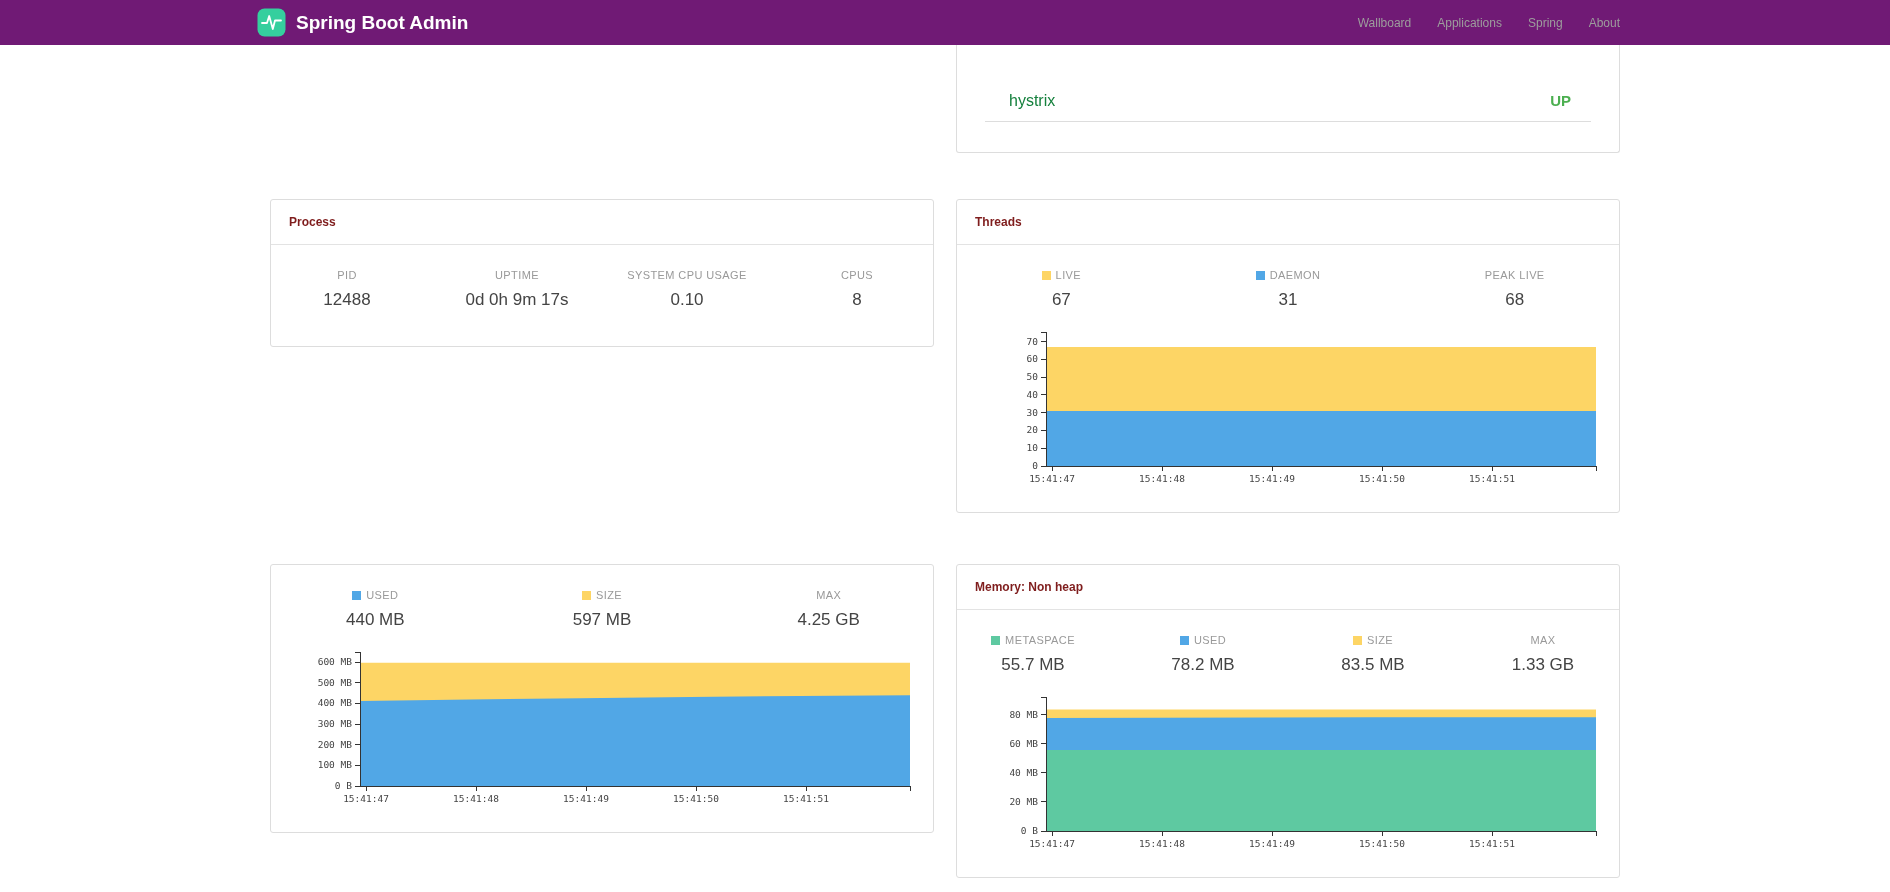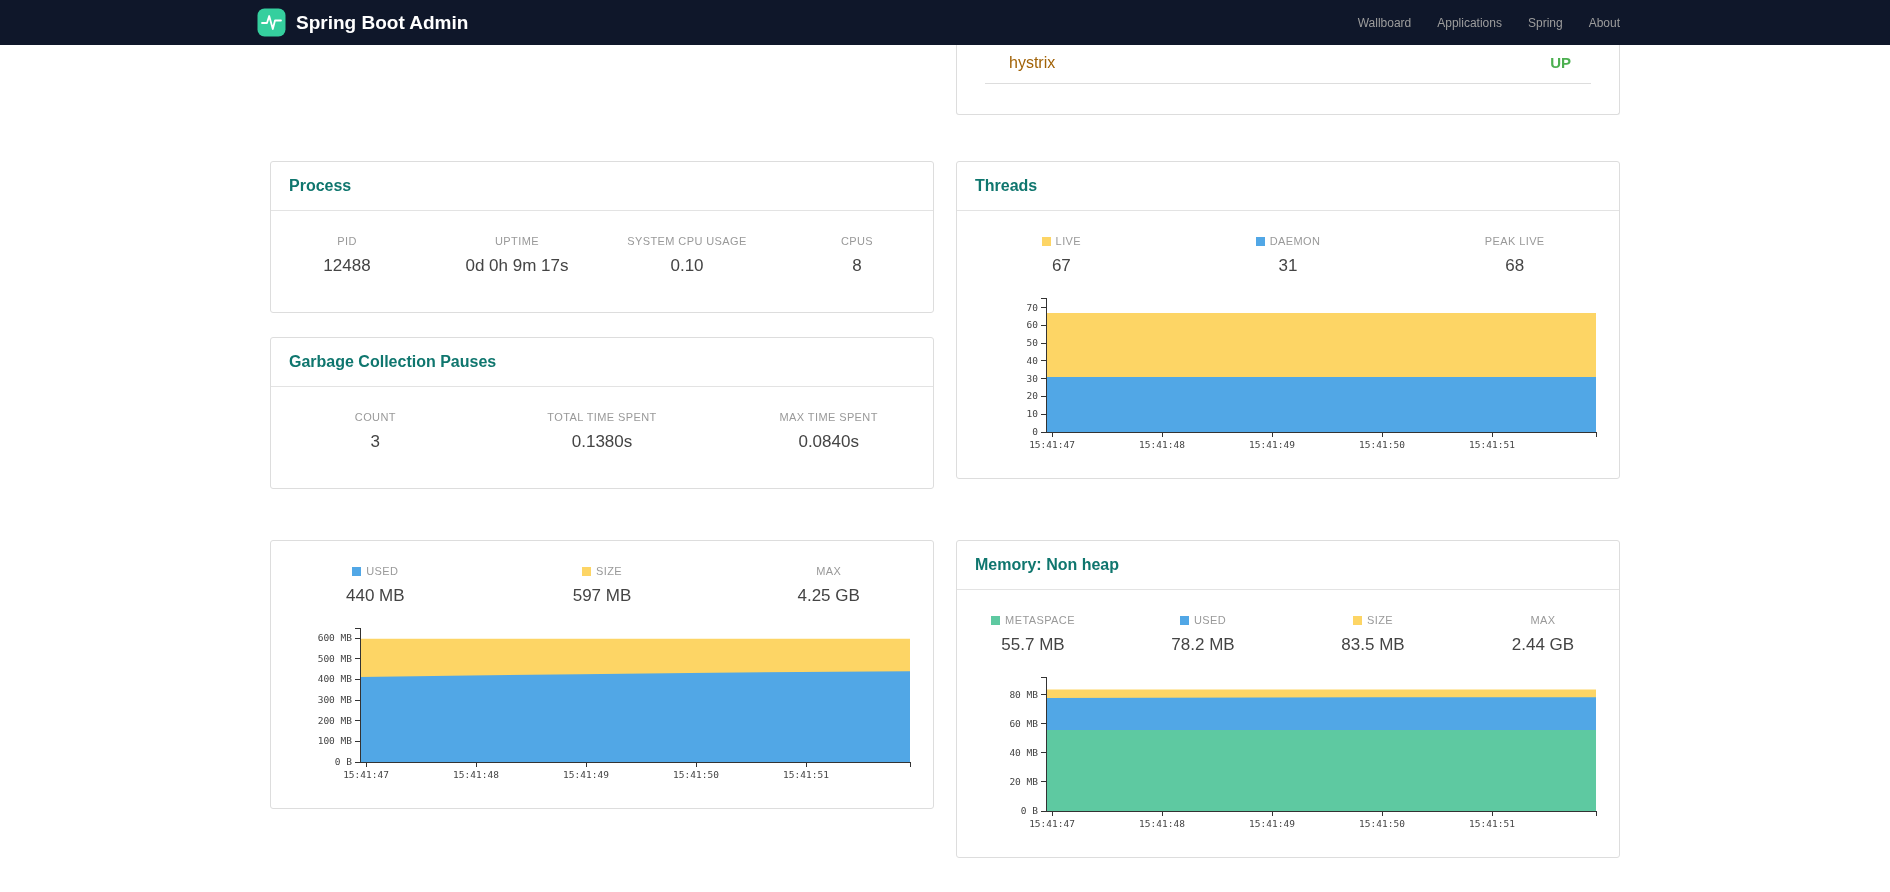--- a/index.html
+++ b/index.html
@@ -1,49 +1,49 @@
 <!DOCTYPE html>
 <html><head>
 <meta charset="utf-8">
 <style>
   * { box-sizing: border-box; margin: 0; padding: 0; }
   html,body { width:1890px; height:892px; background:#fff; overflow:hidden;
     font-family:"Liberation Sans", sans-serif; color:#333; }
 
   
-  .navbar { height:45px; background:#0f172a; }
+  .navbar { height:45px; background:#701a75; }
   .navbar-inner { width:1376px; height:45px; margin:0 auto; display:flex; align-items:center; }
   .brand { display:flex; align-items:center; gap:10px; color:#fff; font-weight:bold;
     font-size:19px; text-decoration:none; cursor:pointer; }
   .logo { width:29px; height:29px; display:inline-block; }
   .logo svg { width:29px; height:29px; display:block; }
   .nav-links { margin-left:auto; display:flex; }
   .nav-link { color:#9d9d9d; font-size:12px; padding:0 13px; cursor:pointer; text-decoration:none; }
 
   
   .container { width:1350px; margin:0 auto; }
   .row { display:flex; gap:22px; }
   .col { width:664px; flex:0 0 664px; }
   .row-main { margin-top:46px; }
   .row-memory { margin-top:51px; }
 
   
   .card { border:1px solid #ddd; border-radius:3px; background:#fff; }
-  .card-header { padding:15px 18px; font-size:16px; font-weight:bold; color:#0f766e;
+  .card-header { padding:15px 18px; font-size:12px; font-weight:bold; color:#7f1d1d;
     border-bottom:1px solid #e3e3e3; }
   .card-body { padding:0 8px 22px; }
   .card-body-chart { padding:0 8px 26px; }
   .card + .card { margin-top:24px; }
 
   
   .status-card { border-top:none; border-radius:0 0 3px 3px; }
   .status-body { padding:0 28px 30px; }
   .status-row { display:flex; justify-content:space-between; align-items:baseline;
     padding:9px 20px 11px 24px; border-bottom:1px solid #ddd; cursor:pointer; }
-  .status-name { font-size:16px; color:#a16207; }
+  .status-name { font-size:16px; color:#15803d;margin-top:38px; }
   .status-badge { font-size:15px; font-weight:bold; }
 
   
   .metrics { display:flex; padding:24px 2px 14px;gap:38px; }
   .metric { flex:1; text-align:center; }
   .metric-label { font-size:11px; color:#999; letter-spacing:.4px; text-transform:uppercase;
     display:flex; align-items:center; justify-content:center; gap:5px; }
   .legend-sq { width:9px; height:9px; display:inline-block; flex:0 0 9px; }
   .metric-value { margin-top:9px; font-size:17px; color:#444; }
 
@@ -109,39 +109,20 @@
               <div class="metric-value">0.10</div>
             </div>
             <div class="metric">
               <div class="metric-label">CPUS</div>
               <div class="metric-value">8</div>
             </div>
           </div>
         </div>
       </div>
 
-      <div class="card">
-        <div class="card-header">Garbage Collection Pauses</div>
-        <div class="card-body">
-          <div class="metrics">
-            <div class="metric">
-              <div class="metric-label">COUNT</div>
-              <div class="metric-value">3</div>
-            </div>
-            <div class="metric">
-              <div class="metric-label">TOTAL TIME SPENT</div>
-              <div class="metric-value">0.1380s</div>
-            </div>
-            <div class="metric">
-              <div class="metric-label">MAX TIME SPENT</div>
-              <div class="metric-value">0.0840s</div>
-            </div>
-          </div>
-        </div>
-      </div>
     </div>
 
     <div class="col">
       <div class="card">
         <div class="card-header">Threads</div>
         <div class="card-body-chart">
           <div class="metrics">
             <div class="metric">
               <div class="metric-label">
                 <span class="legend-sq" style="background: rgb(253, 213, 101);"></span>
@@ -285,21 +266,21 @@
             </div>
             <div class="metric">
               <div class="metric-label">
                 <span class="legend-sq" style="background: rgb(253, 213, 101);"></span>
                 <span>SIZE</span>
               </div>
               <div class="metric-value">83.5 MB</div>
             </div>
             <div class="metric">
               <div class="metric-label">MAX</div>
-              <div class="metric-value">2.44 GB</div>
+              <div class="metric-value">1.33 GB</div>
             </div>
           </div>
           <svg class="chart" viewBox="0 0 644 158" width="644" height="158">
               <g transform="translate(80,10)">
                 <polygon points="0,128 0.0,6.5 110.0,6.5 220.0,6.5 330.0,6.5 440.0,6.5 550.0,6.5 550,128" fill="#fdd565"></polygon>
                 <polygon points="0,128 0.0,15.1 110.0,14.7 220.0,14.5 330.0,14.3 440.0,14.3 550.0,14.3 550,128" fill="#51a7e6"></polygon>
                 <polygon points="0,128 0.0,47.0 110.0,47.0 220.0,47.0 330.0,47.0 440.0,47.0 550.0,47.0 550,128" fill="#5ec9a1"></polygon>
                 <line x1="0" y1="-6" x2="0" y2="128" stroke="#333" stroke-width="1" shape-rendering="crispEdges"></line>
                 <line x1="-5" y1="-6" x2="0" y2="-6" stroke="#333" stroke-width="1" shape-rendering="crispEdges"></line>
                 <line x1="0" y1="128" x2="550" y2="128" stroke="#333" stroke-width="1" shape-rendering="crispEdges"></line>

